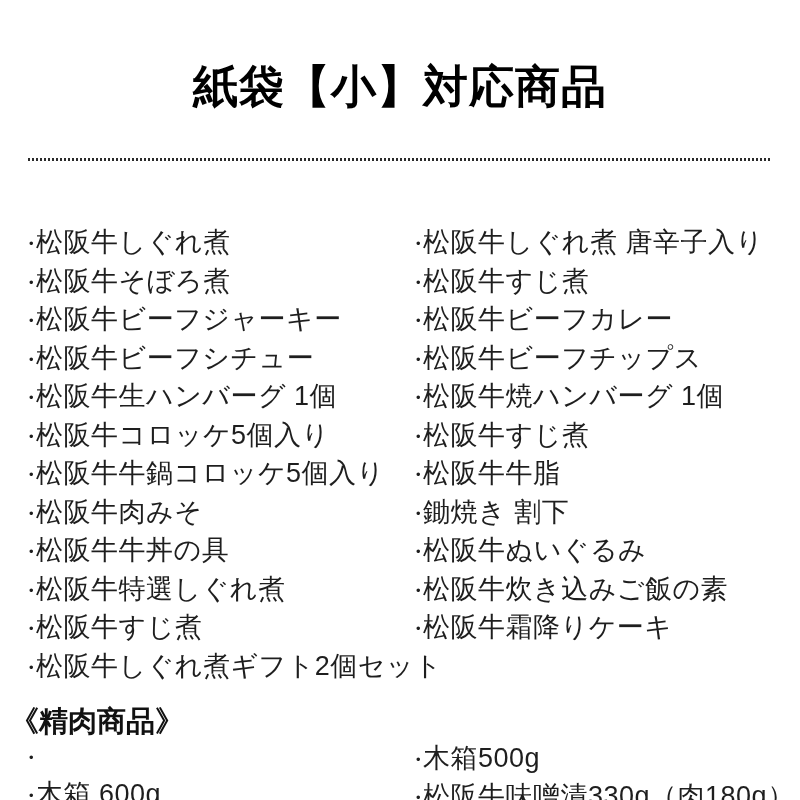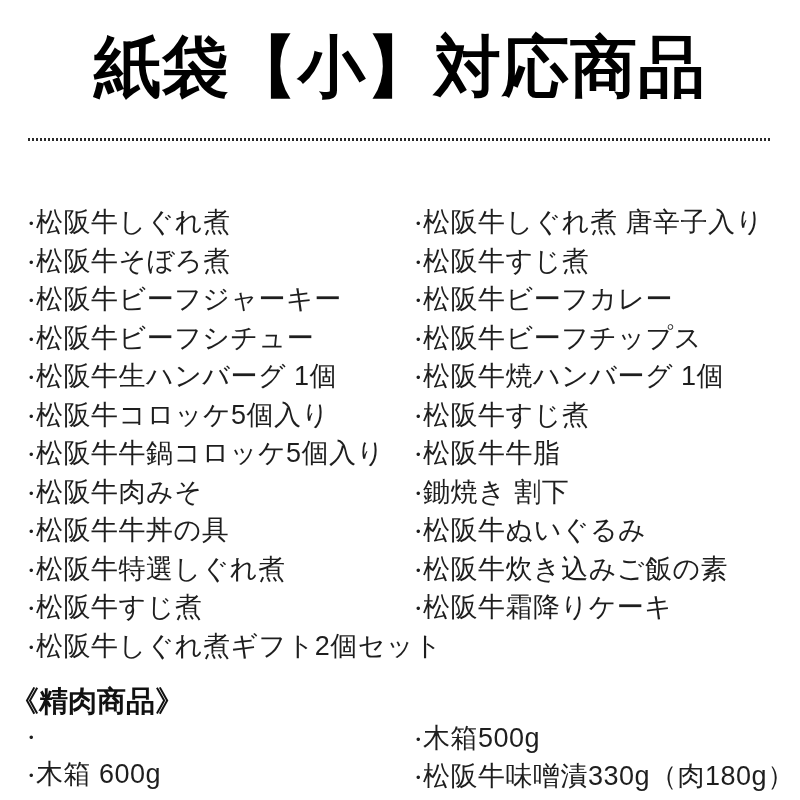--- a/index.html
+++ b/index.html
@@ -10,25 +10,25 @@
     color: #1e1e1e;
     overflow: hidden;
   }
   .page {
     position: relative;
     width: 800px; height: 800px;
     background: #ffffff;
   }
   
   .title {
-    padding-top: 24px;
+    padding-top: 44px;
     text-align: center;
     font-family: "Liberation Serif", "DejaVu Serif", serif;
     font-weight: bold;
-    font-size: 67px;
+    font-size: 45px;
     line-height: 86px;
     letter-spacing: 1px;
     color: #000000;
     white-space: nowrap;
   }
   
   .dotted-line {
     width: 744px;
     height: 3px;
     margin: 28px auto 0 auto;

